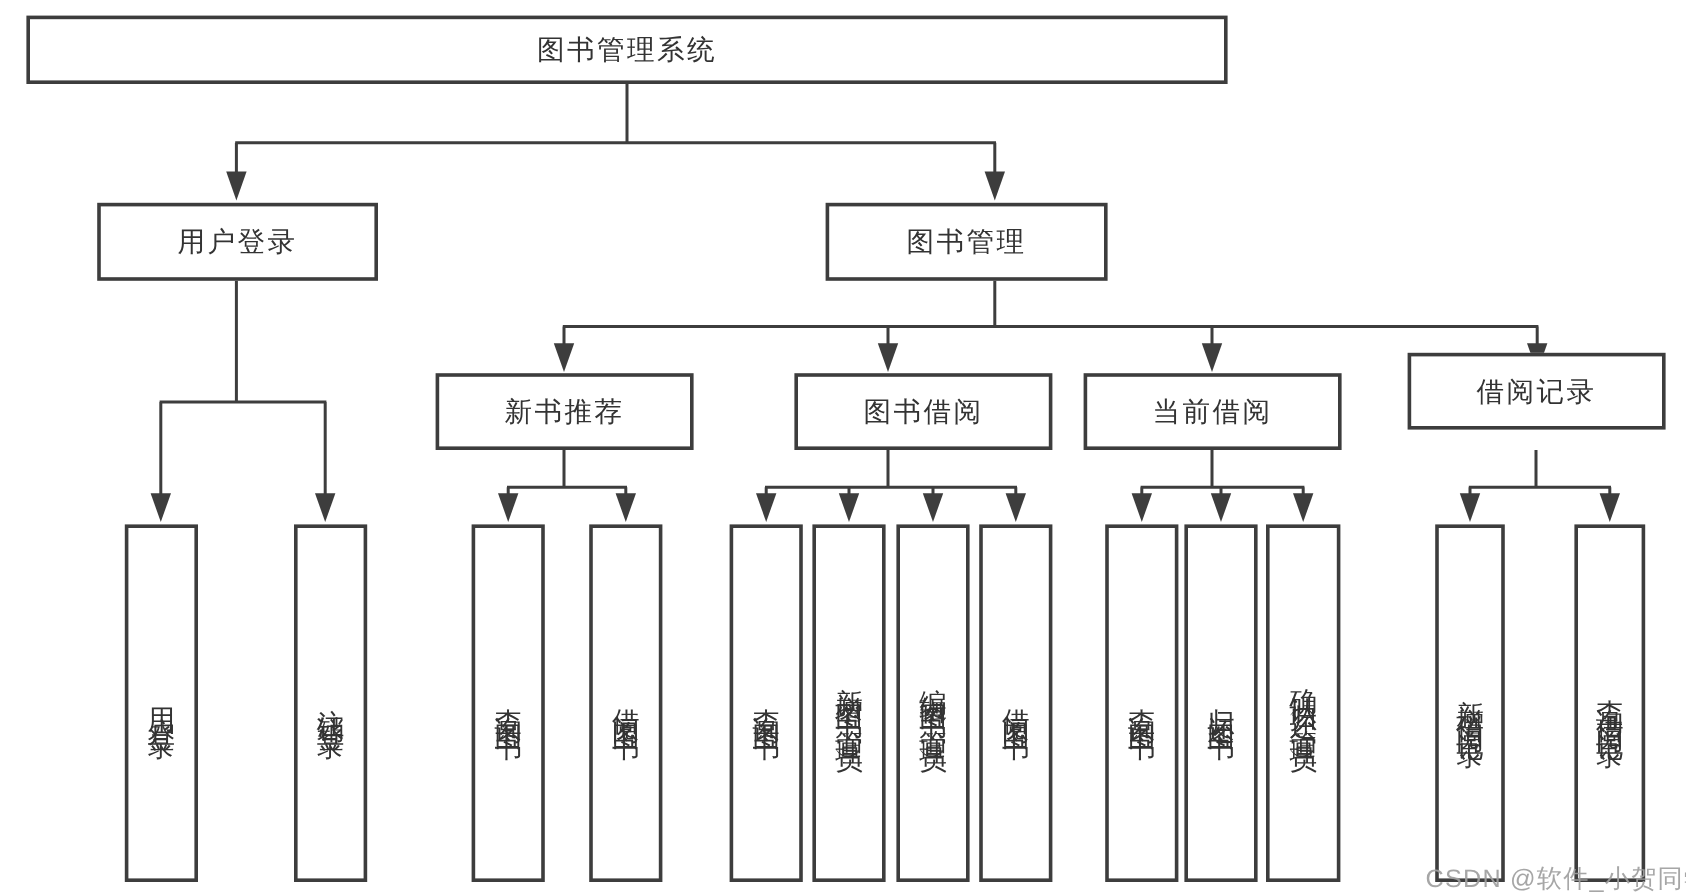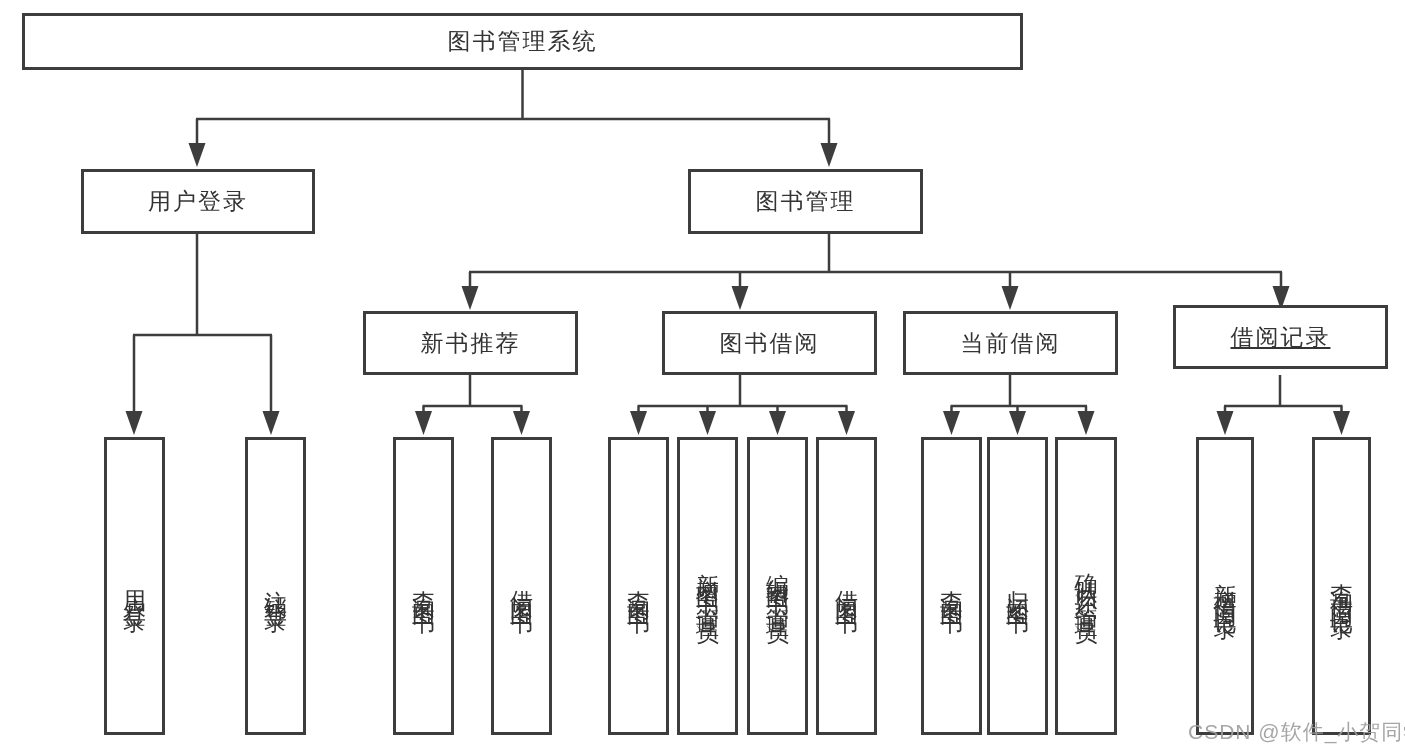--- a/index.html
+++ b/index.html
@@ -47,21 +47,21 @@
   }
   
   .b-root        { left: 22px;   top: 13px;  width: 1001px; height: 57px; }
   
   .b-user-login  { left: 81px;   top: 169px; width: 234px;  height: 65px; }
   .b-book-mgmt   { left: 688px;  top: 169px; width: 235px;  height: 65px; }
   
   .b-new-rec     { left: 363px;  top: 311px; width: 215px;  height: 64px; }
   .b-borrow      { left: 662px;  top: 311px; width: 215px;  height: 64px; }
   .b-current     { left: 903px;  top: 311px; width: 215px;  height: 64px; }
-  .b-record      { left: 1173px; top: 305px; width: 215px;  height: 64px; text-decoration: underline; }
+  .b-record      { left: 1173px; top: 294px; width: 215px;  height: 64px; }
   
   .leaf { top: 437px; height: 298px; width: 61px; }
   .b-l-login     { left: 104px;  }
   .b-l-logout    { left: 245px;  }
   .b-l-rec-q     { left: 393px;  }
   .b-l-rec-b     { left: 491px;  }
   .b-l-bb-q      { left: 608px;  }
   .b-l-bb-add    { left: 677px;  }
   .b-l-bb-edit   { left: 747px;  }
   .b-l-bb-b      { left: 816px;  }

